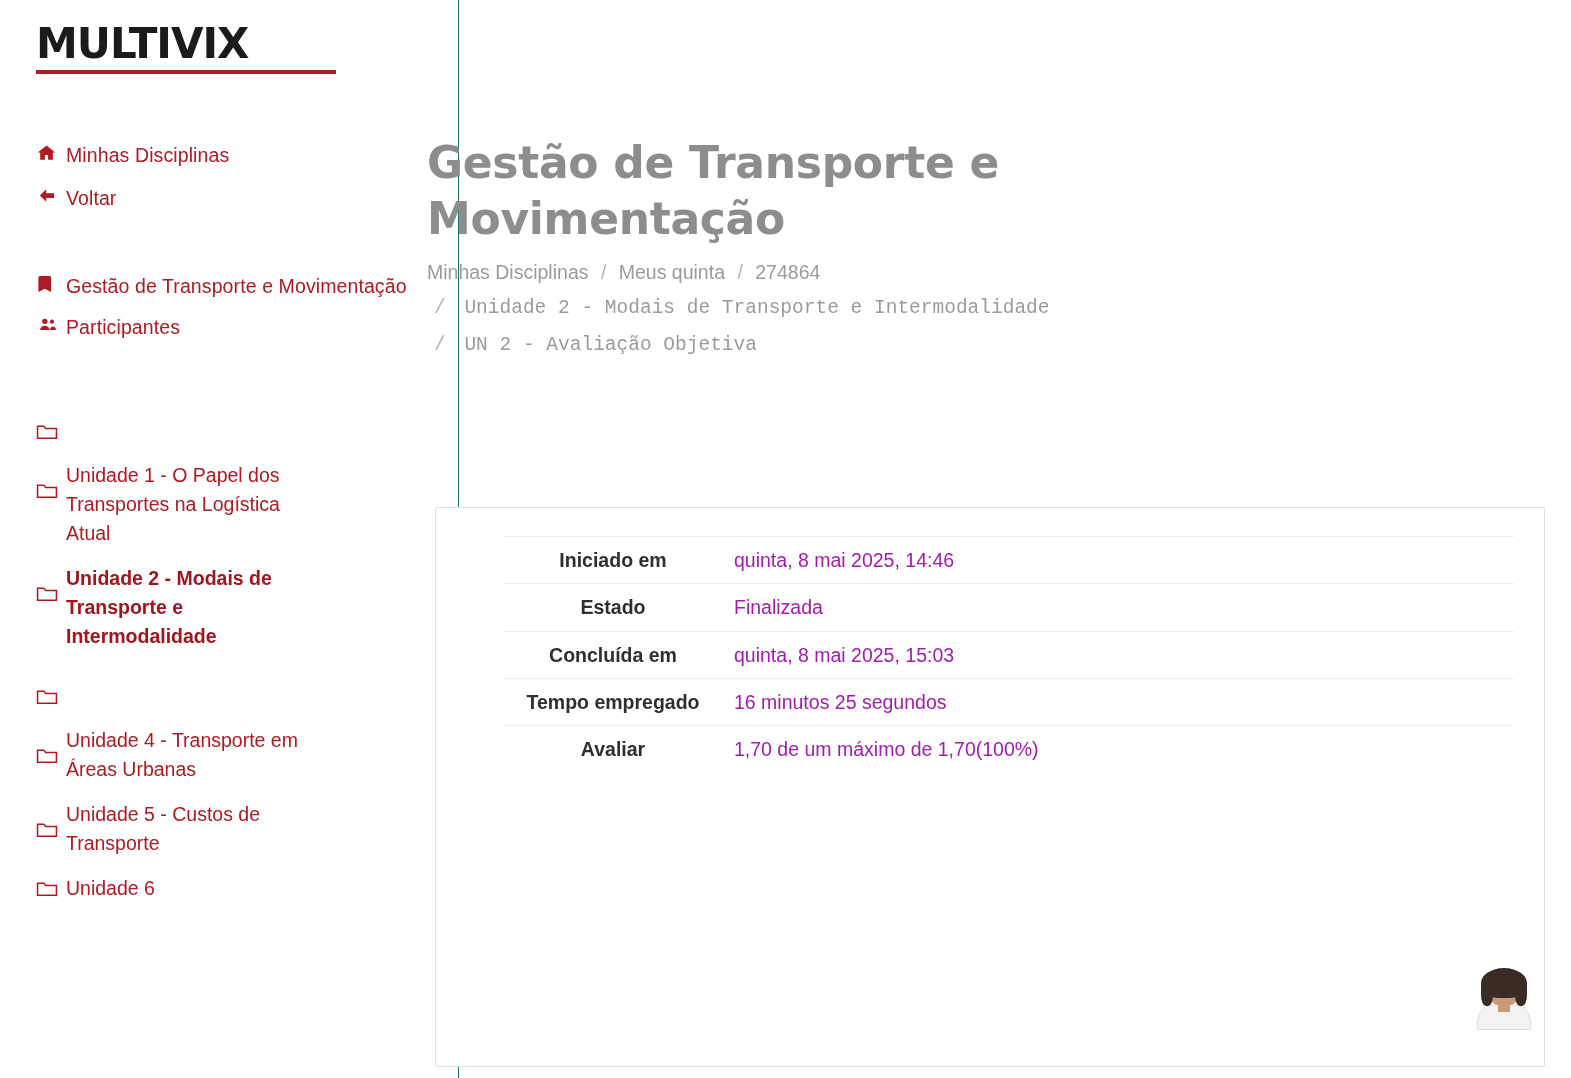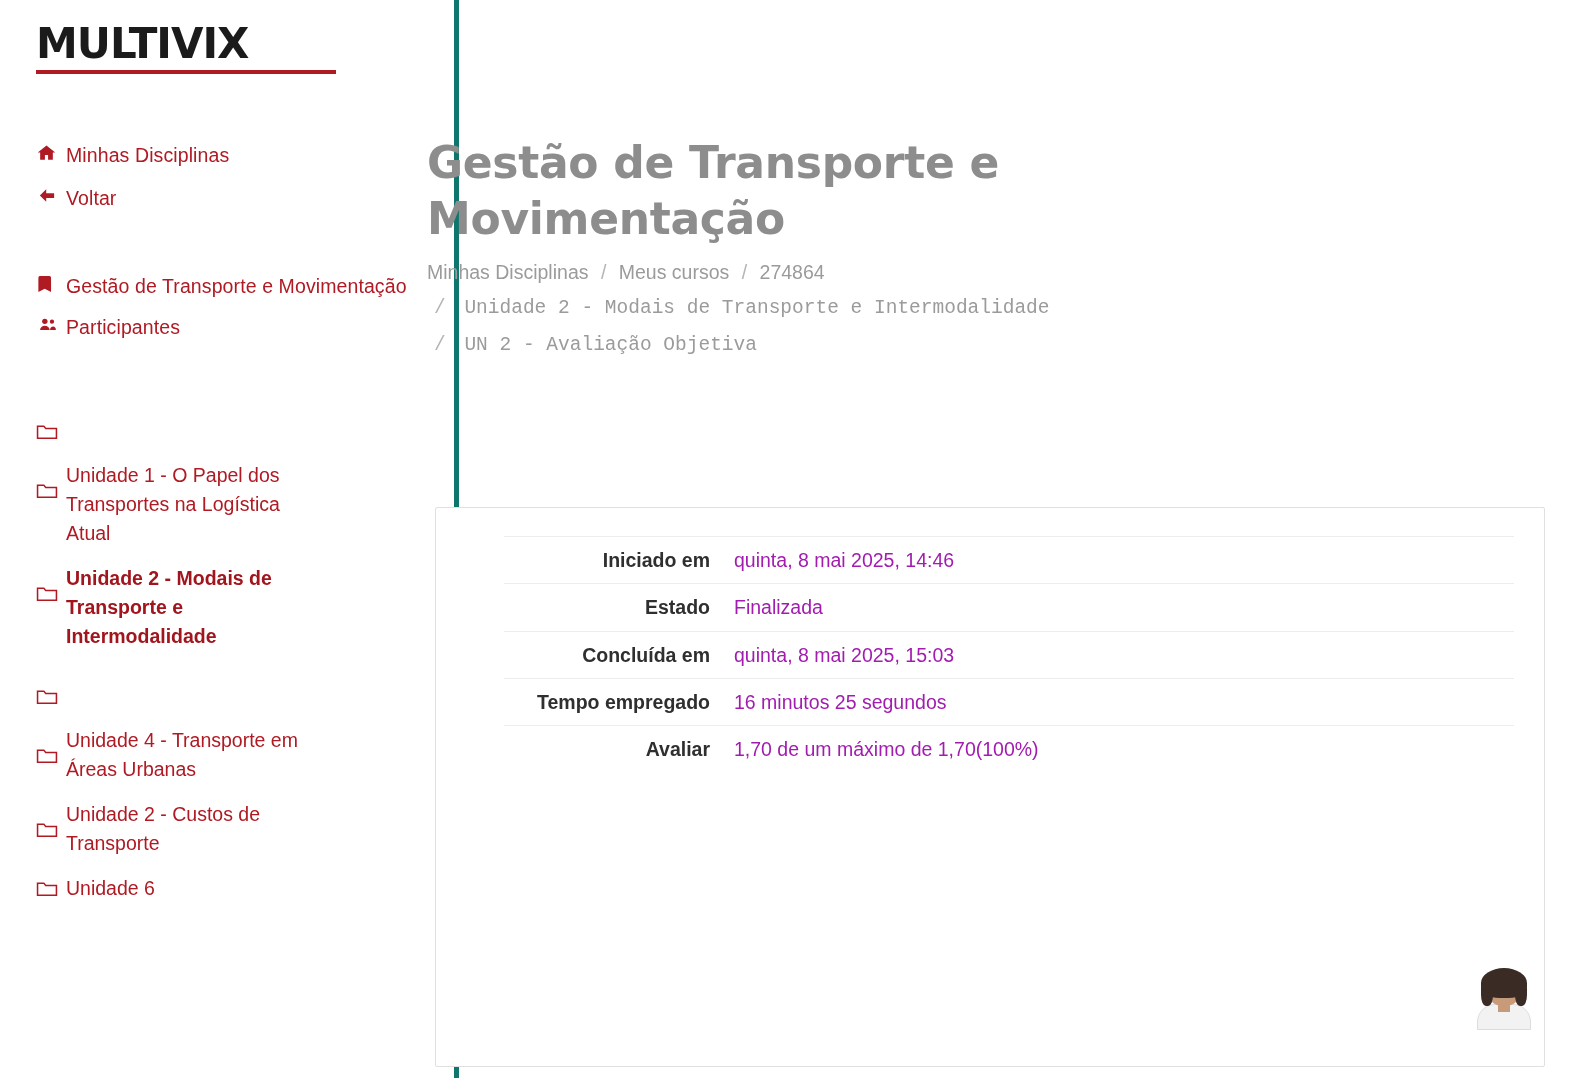--- a/index.html
+++ b/index.html
@@ -21,21 +21,21 @@
   }
 
   
   .sidebar {
     position: absolute;
     left: 0;
     top: 0;
     width: 459px;
     height: 1078px;
     background: #ffffff;
-    border-right: 5px solid #0f766e;
+    border-right: 1px solid #0f766e;
     padding: 0;
   }
 
   .logo-wrap {
     padding: 22px 0 0 36px;
   }
   .logo-text {
     font-family: "DejaVu Sans", sans-serif;
     font-weight: 700;
     font-size: 42px;
@@ -156,21 +156,21 @@
   }
   table.summary tr { border-top: 1px solid #ededed; }
   table.summary tr:first-child { border-top: 1px solid #ededed; }
   table.summary td {
     padding: 9px 12px;
     font-size: 19.5px;
     vertical-align: top;
   }
   td.lbl {
     width: 218px;
-    text-align: right;
+    text-align: center;
     font-weight: 700;
     color: #2f2f2f;
     line-height: 1.45;
   }
   td.val {
     color: #a21caf;
     padding-left: 18px;
     line-height: 1.45;
   }
 
@@ -341,42 +341,42 @@
         </span>
         <span class="sec-label">Unidade 4 - Transporte em Áreas Urbanas</span>
       </div>
 
       <div class="sec-row">
         <span class="sec-icon">
           <svg width="22" height="18" viewBox="0 0 24 20" fill="none" stroke="#b01a23" stroke-width="1.7">
               <path d="M1.5 17V3.5h7l2 2.6h12V17z"></path>
             </svg>
         </span>
-        <span class="sec-label">Unidade 2 - Custos de Transporte</span>
+        <span class="sec-label">Unidade 5 - Custos de Transporte</span>
       </div>
 
       <div class="sec-row">
         <span class="sec-icon center">
           <svg width="22" height="18" viewBox="0 0 24 20" fill="none" stroke="#b01a23" stroke-width="1.7">
               <path d="M1.5 17V3.5h7l2 2.6h12V17z"></path>
             </svg>
         </span>
         <span class="sec-label">Unidade 6</span>
       </div>
     </nav>
   </aside>
 
   <main class="main">
 
     <h1 class="page-title">Gestão de Transporte e Movimentação</h1>
 
     <div class="breadcrumb">
       <span class="crumb">Minhas Disciplinas</span>
       <span class="sep">/</span>
-      <span class="crumb">Meus cursos</span>
+      <span class="crumb">Meus quinta</span>
       <span class="sep">/</span>
       <span class="crumb">274864</span>
       <div class="crumb-line2">
         <span class="sep">/</span>
         <span class="crumb">Unidade 2 - Modais de Transporte e Intermodalidade</span>
       </div>
       <div class="crumb-line2">
         <span class="sep">/</span>
         <span class="crumb">UN 2 - Avaliação Objetiva</span>
       </div>

